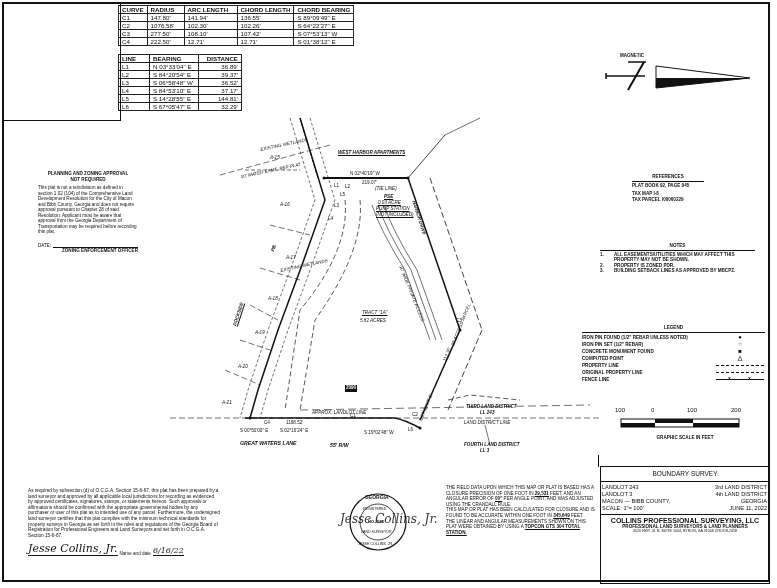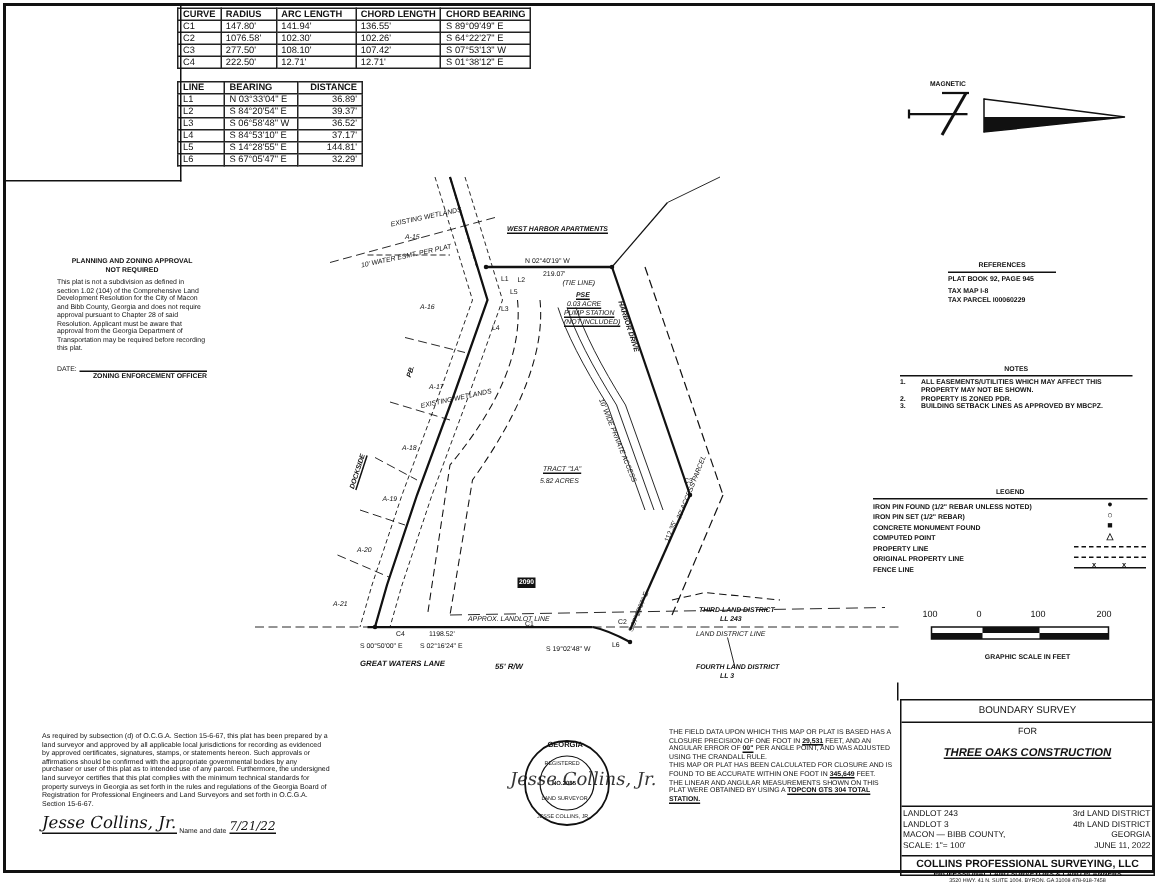--- a/index.html
+++ b/index.html
@@ -306,21 +306,21 @@
 <span class="abs tiny" style="left:334px;top:203px;">L3</span>
 <span class="abs tiny" style="left:328px;top:216px;">L4</span>
 <span class="abs tiny" style="left:408px;top:427px;">L6</span>
 <span class="abs tiny bold" style="left:346px;top:385px;color:#fff;font-size:4.5px;">2090</span>
 
 <div class="abs" style="left:28px;top:488px;width:192px;">
   <div class="tiny" style="font-size:4.7px;line-height:5.6px;">As required by subsection (d) of O.C.G.A. Section 15-6-67, this plat has been prepared by a land surveyor and approved by all applicable local jurisdictions for recording as evidenced by approved certificates, signatures, stamps, or statements hereon. Such approvals or affirmations should be confirmed with the appropriate governmental bodies by any purchaser or user of this plat as to intended use of any parcel. Furthermore, the undersigned land surveyor certifies that this plat complies with the minimum technical standards for property surveys in Georgia as set forth in the rules and regulations of the Georgia Board of Registration for Professional Engineers and Land Surveyors and set forth in O.C.G.A. Section 15-6-67.</div>
   <div style="display:flex;align-items:flex-end;margin-top:4px;">
     <span class="ital" style="font-family:'DejaVu Serif',serif;font-size:11px;border-bottom:0.8px solid #111;">Jesse Collins, Jr.</span>
     <span class="tiny" style="margin:0 2px;">Name and date</span>
-    <span class="ital" style="font-family:'DejaVu Serif',serif;font-size:8px;border-bottom:0.8px solid #111;">7/21/22</span>
+    <span class="ital" style="font-family:'DejaVu Serif',serif;font-size:8px;border-bottom:0.8px solid #111;">6/16/22</span>
   </div>
 </div>
 
 <div class="abs" style="left:348px;top:492px;width:60px;height:60px;">
   <svg width="60" height="60">
     <circle cx="30" cy="30" r="28" fill="none" stroke="#111" stroke-width="1.2"></circle>
     <circle cx="30" cy="30" r="18" fill="none" stroke="#111" stroke-width="0.8"></circle>
   </svg>
   <span class="abs tiny bold" style="left:17px;top:3px;font-size:5px;">GEORGIA</span>
   <span class="abs tiny" style="left:15px;top:15px;font-size:3.6px;">REGISTERED</span>
@@ -338,24 +338,20 @@
   <span>PER ANGLE POINT, AND WAS ADJUSTED USING THE CRANDALL RULE.</span><br>
   <span>THIS MAP OR PLAT HAS BEEN CALCULATED FOR CLOSURE AND IS FOUND TO BE ACCURATE WITHIN ONE FOOT IN</span>
   <span class="uline bold">345,649</span>
   <span>FEET.</span><br>
   <span>THE LINEAR AND ANGULAR MEASUREMENTS SHOWN ON THIS PLAT WERE OBTAINED BY USING A</span>
   <span class="uline bold">TOPCON GTS 304 TOTAL STATION.</span>
 </div>
 
 <div class="titleblock">
   <div class="tb-row" style="height:14px;line-height:14px;">BOUNDARY SURVEY</div>
-  <div style="border-bottom:1px solid #111;height:52px;">
-    <div class="center" style="font-size:6px;margin-top:3px;">FOR</div>
-    <div class="center bold ital uline" style="font-size:7.5px;margin-top:6px;">THREE OAKS CONSTRUCTION</div>
-  </div>
   <div style="font-size:5.6px;line-height:7px;padding:2px 2px 0 1px;border-bottom:1px solid #111;height:30px;">
     <div style="display:flex;justify-content:space-between;">
         <span>LANDLOT 243</span>
         <span>3rd LAND DISTRICT</span>
       </div>
     <div style="display:flex;justify-content:space-between;">
         <span>LANDLOT 3</span>
         <span>4th LAND DISTRICT</span>
       </div>
     <div style="display:flex;justify-content:space-between;">

